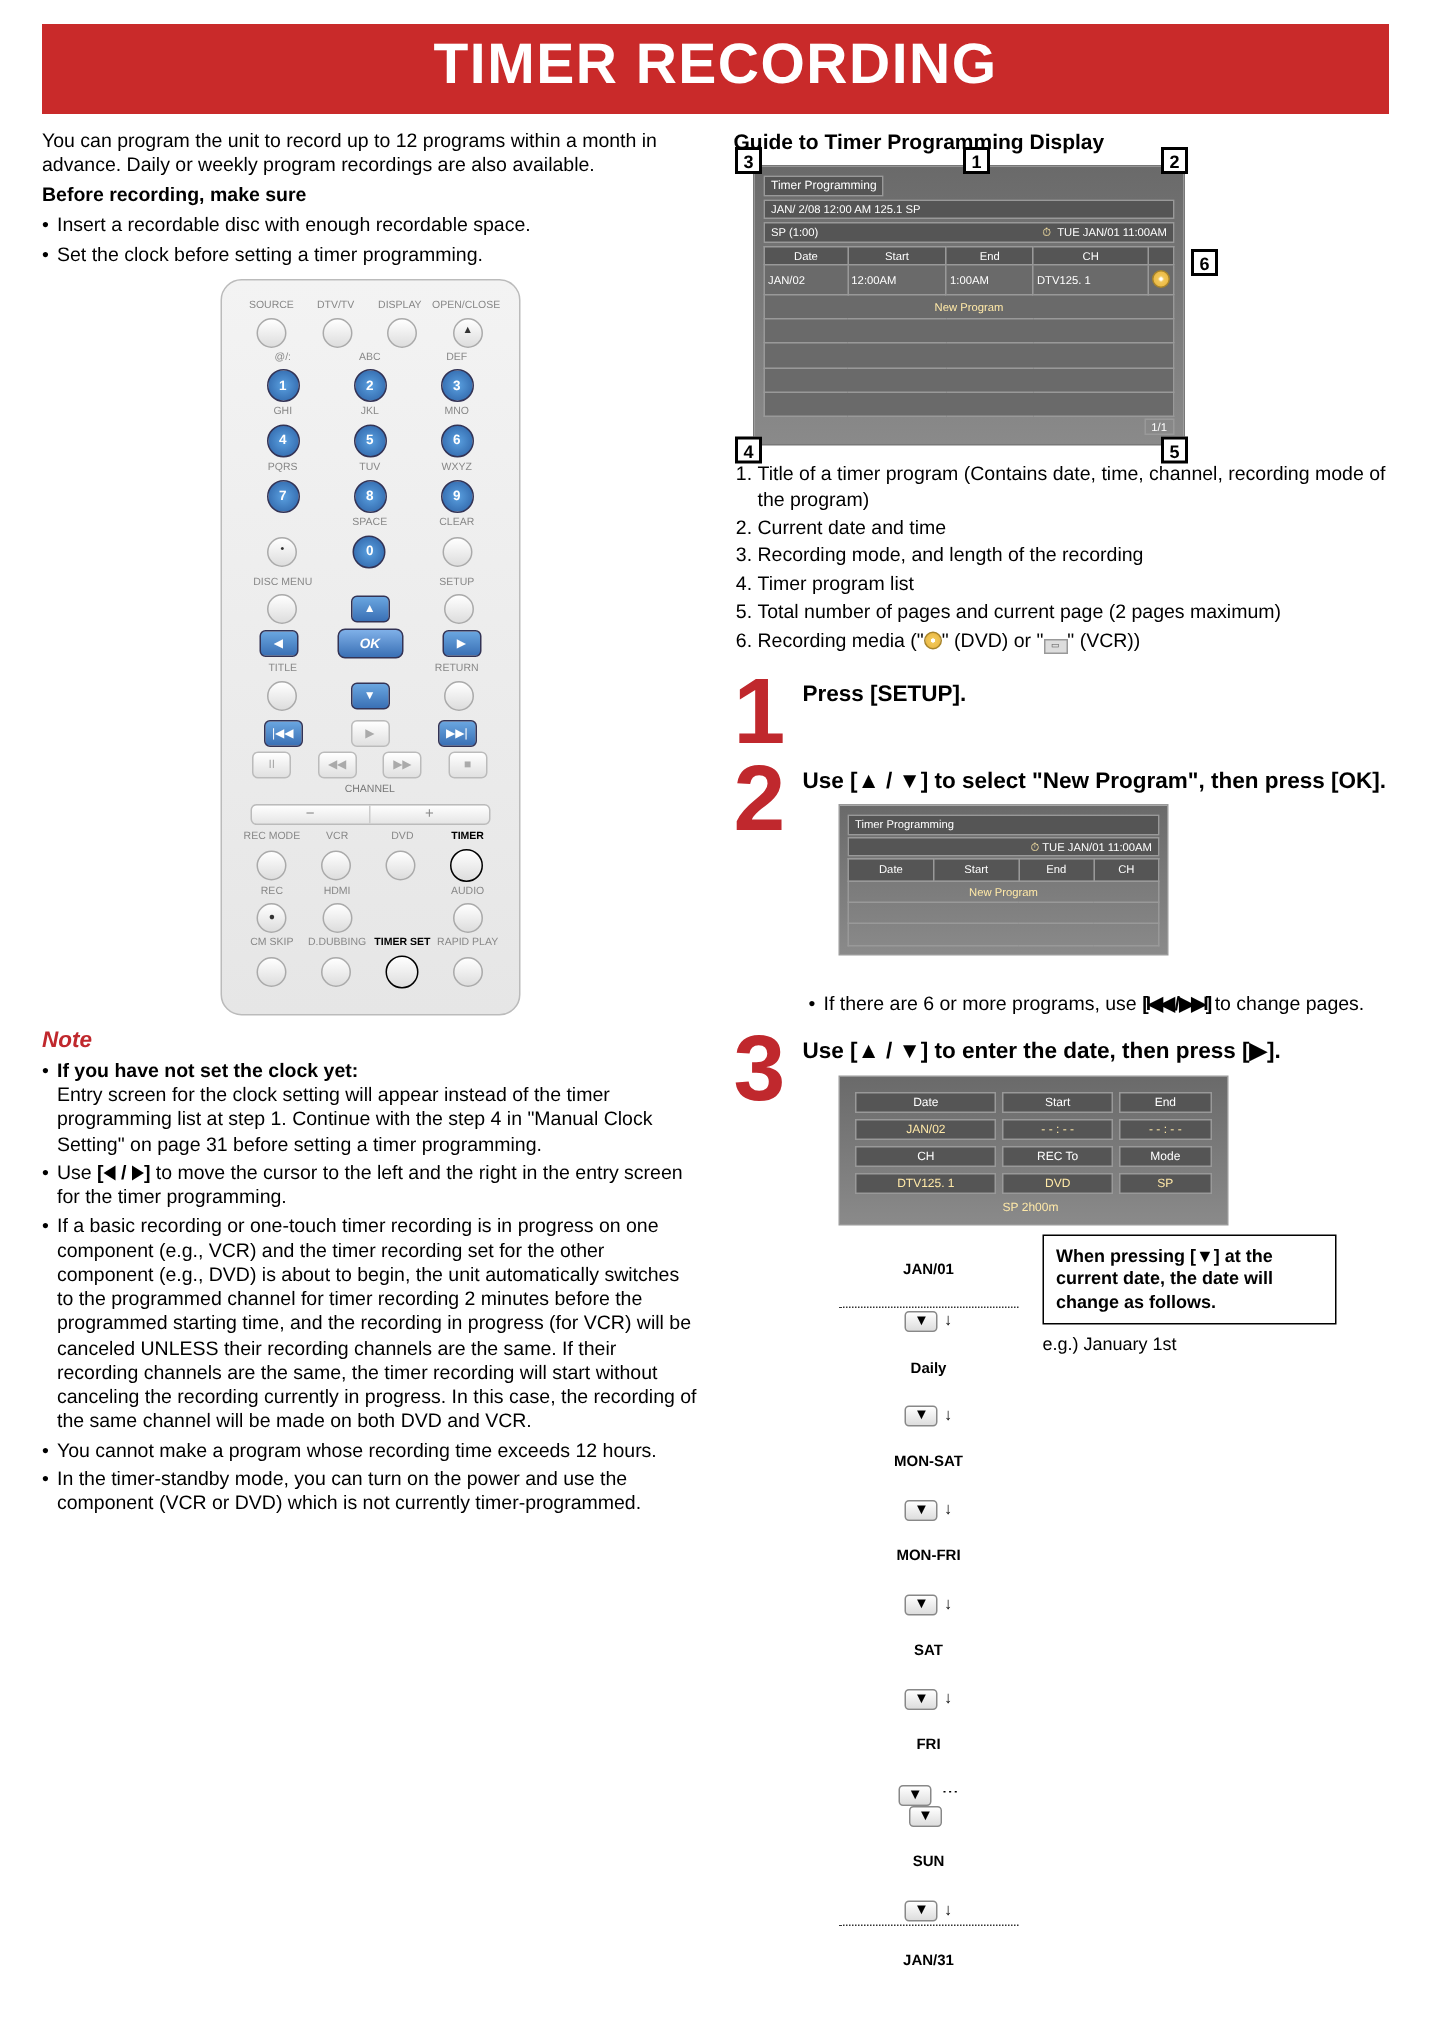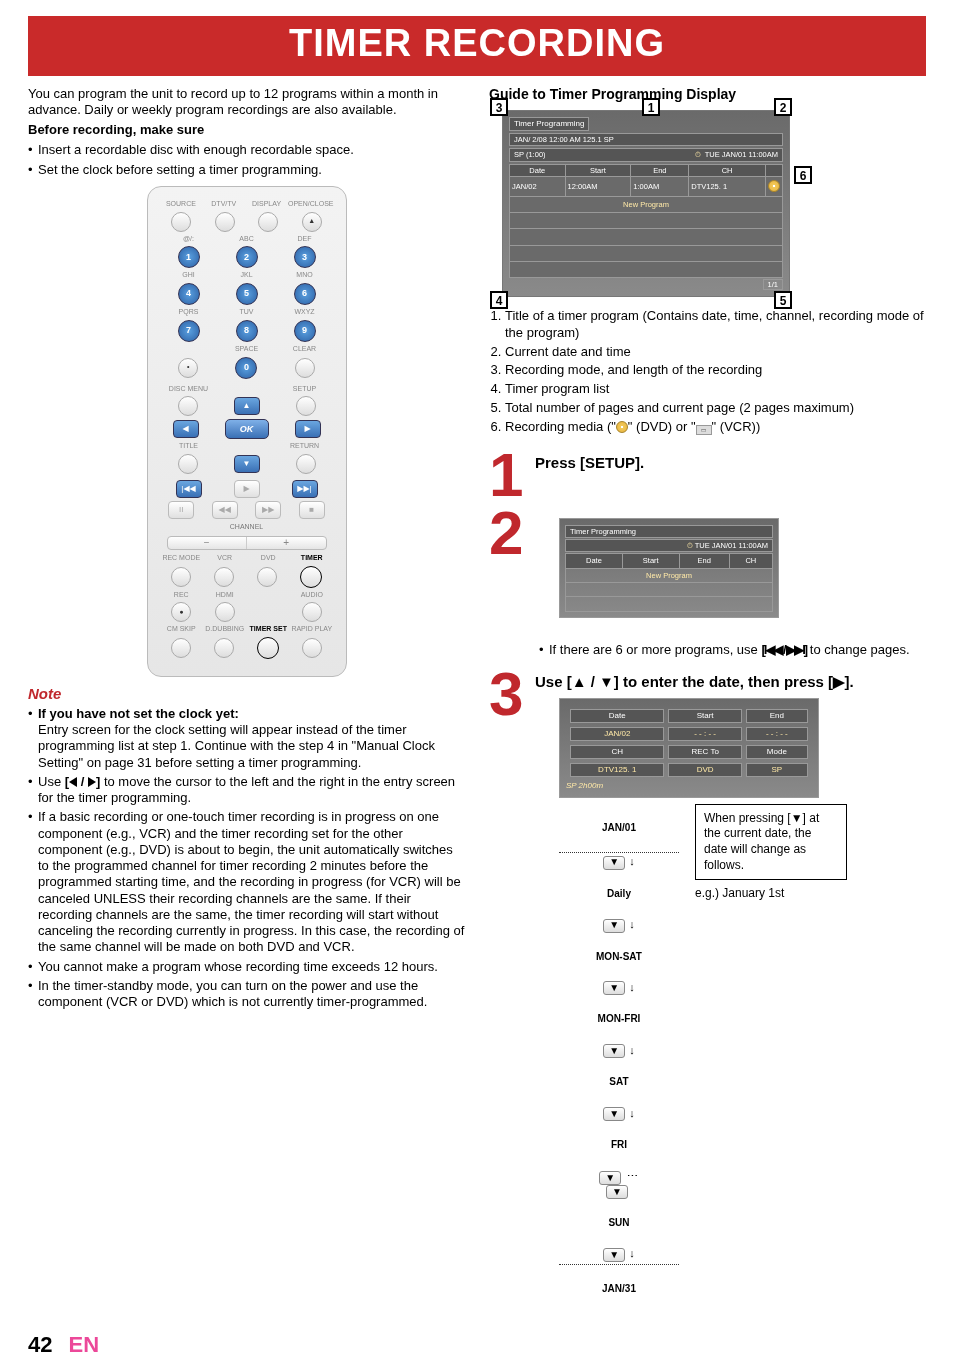--- a/index.html
+++ b/index.html
@@ -109,37 +109,37 @@
   .miniosd th, .miniosd td { border:1px solid #999; padding:2px; text-align:center; }
   .miniosd th { background:#555; font-weight:400; }
 
   .param {
     width: 260px; margin:6px 0 6px 24px; background:linear-gradient(#6a6a6a,#8a8a8a);
     border:1px solid #999; padding:6px; color:#fff; font-size:8px;
   }
   .param table { width:100%; border-collapse:separate; border-spacing:4px; }
   .param td { background:#555; border:1px solid #999; padding:1px 4px; text-align:center; }
   .param .gold { color:#ffe9a8; }
-  .param .foot { text-align:left; color:#ffe9a8; font-size:8px; padding-right:4px;font-style:italic; }
+  .param .foot { text-align:center; color:#ffe9a8; font-size:8px; padding-right:4px; }
 
   .dateflow {
     display:flex; gap:16px; margin:6px 0 0 24px; align-items:flex-start;
   }
   .dateflow .list {
     border-right:0; width:120px; font-size:10px; text-align:center; position:relative;
   }
   .dateflow .list .it { margin:18px 0; font-weight:700; }
   .dateflow .list .arr { font-size:11px; }
   .dateflow .dbtn {
     width:22px; height:14px; border:1px solid #888; border-radius:3px;
     display:inline-flex; align-items:center; justify-content:center;
     background:linear-gradient(#fff,#ddd); margin-right:4px; vertical-align:middle;
   }
   .dateflow .note {
-    border:1px solid #000; padding:6px 8px; font-size:12px; width:152px; line-height:1.3;
+    border:1px solid #000; padding:6px 8px; font-size:12px; width:196px; line-height:1.3;font-weight:bold;
   }
   .dateflow .eg { margin-top:6px; font-size:12px; }
   .hline { border-top:1px dotted #333; margin:2px 0; }
 
   .page-foot { display:flex; align-items:flex-end; gap:16px; margin-top:10px;text-align:center; }
   .page-foot .pn { font-size:22px; font-weight:800; }
   .page-foot .en { font-size:22px; font-weight:800; color:#ec4899; }
 
   .dvdicon { display:inline-block; width:12px; height:12px; border-radius:50%; background:radial-gradient(#fff 18%, #f1c85a 22%, #e8b23a); border:1px solid #a8842a; vertical-align:-2px; }
   .vcricon { display:inline-block; width:16px; height:10px; border:1px solid #999; background:#ddd; vertical-align:-1px; font-size:6px; line-height:8px; text-align:center; color:#555; }
@@ -386,20 +386,21 @@
     <div class="step">
       <div class="step-num">1</div>
       <div class="step-body">
         <div class="head">Press [SETUP].</div>
       </div>
     </div>
 
     <div class="step">
       <div class="step-num">2</div>
       <div class="step-body">
+        <div class="head">Use [▲ / ▼] to select "New Program", then press [OK].</div>
         <div class="miniosd">
           <div class="bar2">Timer Programming</div>
           <div class="bar2" style="text-align:right;"><span style="color:#ffe9a8">⏱ </span><span>TUE JAN/01 11:00AM</span></div>
           <table>
             <tbody>
                 <tr>
               <th>Date</th>
               <th>Start</th>
               <th>End</th>
               <th>CH</th>

